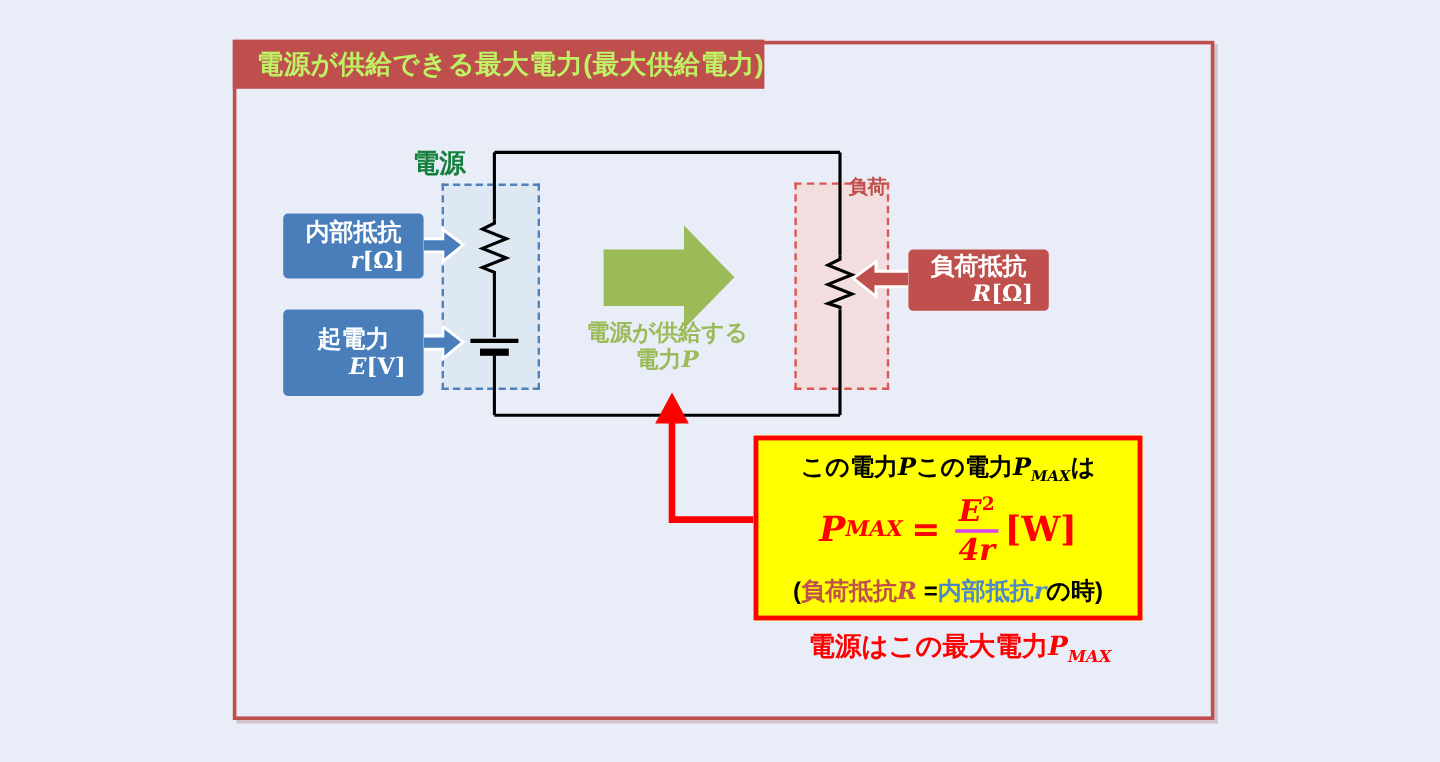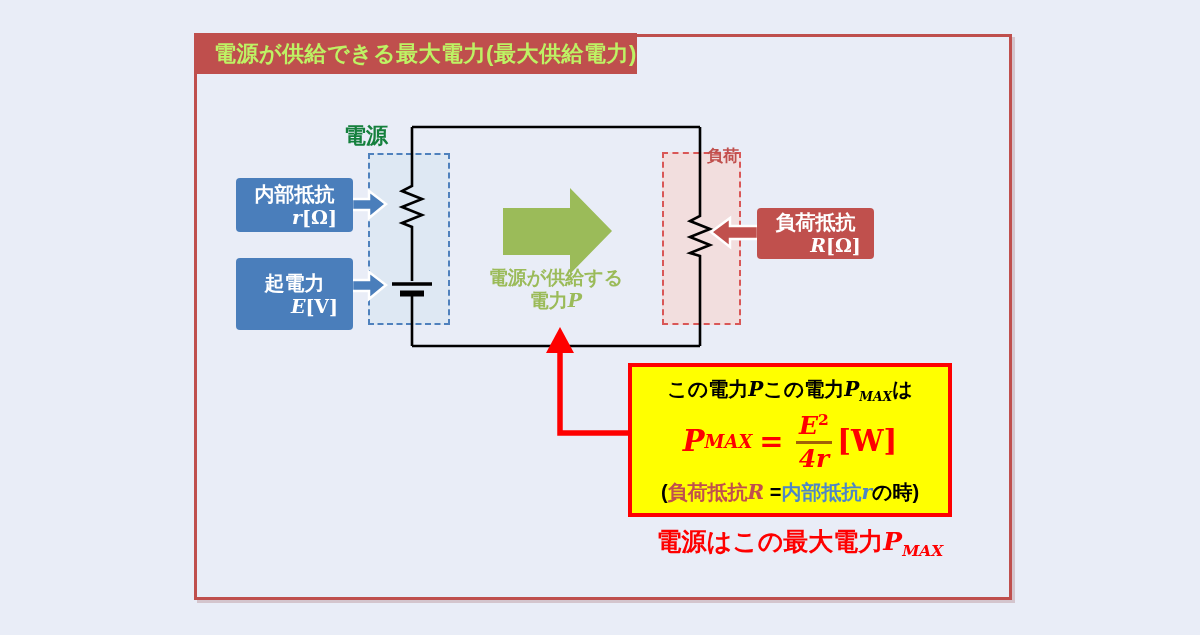--- a/index.html
+++ b/index.html
@@ -77,29 +77,29 @@
   sub.small { font-size:0.62em; }
   sup.small { font-size:0.62em; }
 
   .fb-formula {
     color:#FE0000; display:flex; align-items:center;
     font-family:"DejaVu Serif","Liberation Serif",serif; font-weight:bold;
     font-size:29px; line-height:1;
   }
   .frac { display:inline-flex; flex-direction:column; align-items:center; margin:0 5px; }
   .frac .num { font-size:25px; padding:0 3px 2px 3px; }
-  .frac .den { font-size:25px; border-top:3px solid #a16207; padding:2px 3px 0 3px; }
+  .frac .den { font-size:25px; border-top:3px solid #d946ef; padding:2px 3px 0 3px; }
   .fb-cond { font-size:20px; font-weight:bold; color:#000; white-space:nowrap;text-align:right; }
   .c-red  { color:#C0504D; }
   .c-blue { color:#4E86C6; }
 
   
   .caption {
     left:598px; top:525px; width:404px; text-align:center;
-    color:#FE0000; font-size:25px; font-weight:bold; line-height:1.28;
+    color:#FE0000; font-size:22px; font-weight:bold; line-height:1.28;
   }
 
   svg.layer { left:0; top:0; width:1200px; height:635px; pointer-events:none; }
 </style>
 </head>
 <body>
 
 <div class="abs src-region"></div>
 <div class="abs load-region"></div>
 

